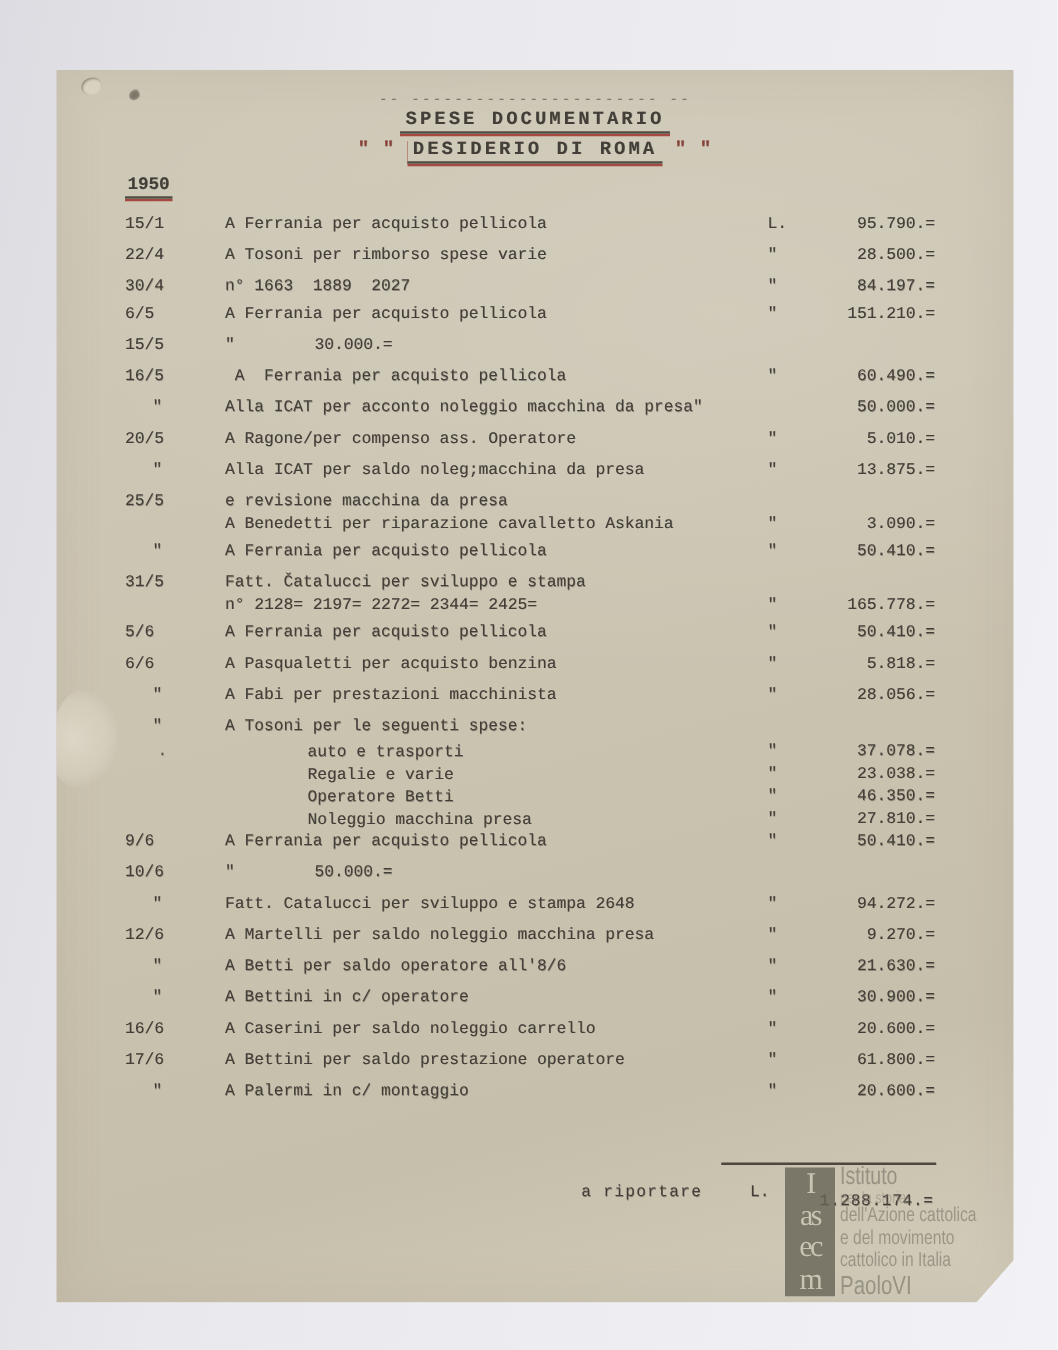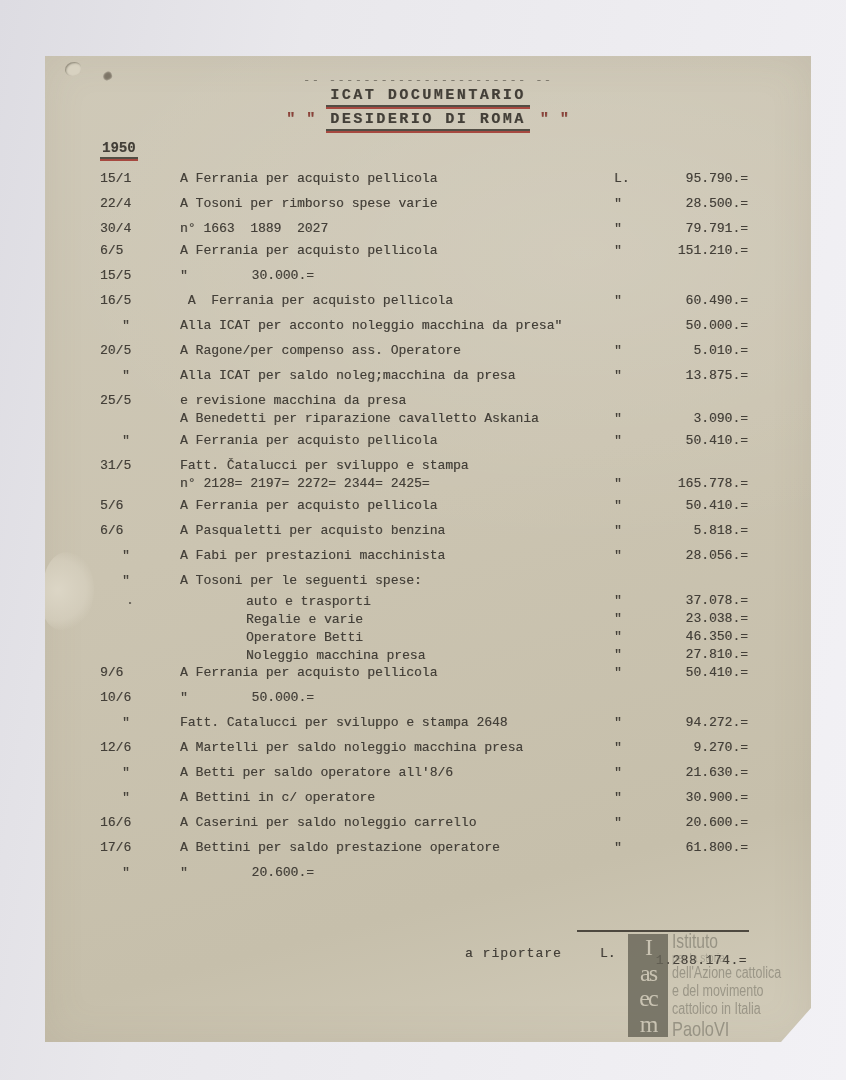--- a/index.html
+++ b/index.html
@@ -84,21 +84,21 @@
 
 <div class="paper">
 
   <div class="hole1"></div>
   <div class="speck1"></div>
   <div class="tear"></div>
 
   <div class="dashes typed">-- ----------------------- --</div>
 
   <div class="title-block">
-    <span class="title1 typed u-rb">ICAT  DOCUMENTARIO</span>
+    <span class="title1 typed u-rb">SPESE  DOCUMENTARIO</span>
     <div class="title2-row typed">
       <span class="tq">" "</span><span class="u-rb">DESIDERIO DI ROMA</span><span class="tq">" "</span>
     </div>
   </div>
 
   <div class="year typed">
     <span class="u-rb">1950</span>
   </div>
 
   <div class="tbl typed">
@@ -117,21 +117,21 @@
         </div>
         <div class="c-cur">"</div>
         <div class="c-amt">28.500.=</div>
       </div>
       <div class="row multi">
         <div class="c-date">30/4</div>
         <div class="c-desc">
           <div class="line">n° 1663  1889  2027</div>
         </div>
         <div class="c-cur">"</div>
-        <div class="c-amt">79.791.=</div>
+        <div class="c-amt">84.197.=</div>
       </div>
       <div class="row">
         <div class="c-date">6/5</div>
         <div class="c-desc">
           <div class="line">A Ferrania per acquisto pellicola</div>
         </div>
         <div class="c-cur">"</div>
         <div class="c-amt">151.210.=</div>
       </div>
       <div class="row">
@@ -317,20 +317,23 @@
       <div class="row">
         <div class="c-date">17/6</div>
         <div class="c-desc">
           <div class="line">A Bettini per saldo prestazione operatore</div>
         </div>
         <div class="c-cur">"</div>
         <div class="c-amt">61.800.=</div>
       </div>
       <div class="row">
         <div class="c-date ditto">"</div>
+        <div class="c-desc">
+          <div class="line">A Palermi in c/ montaggio</div>
+        </div>
         <div class="c-cur">"</div>
         <div class="c-amt">20.600.=</div>
       </div>
     </div>
 
   <div class="footer">
     <div class="sum-rule"></div>
     <span class="carry-label typed">a riportare</span>
     <span class="carry-cur typed">L.</span>
     <span class="carry-total typed">1.288.174.=</span>

